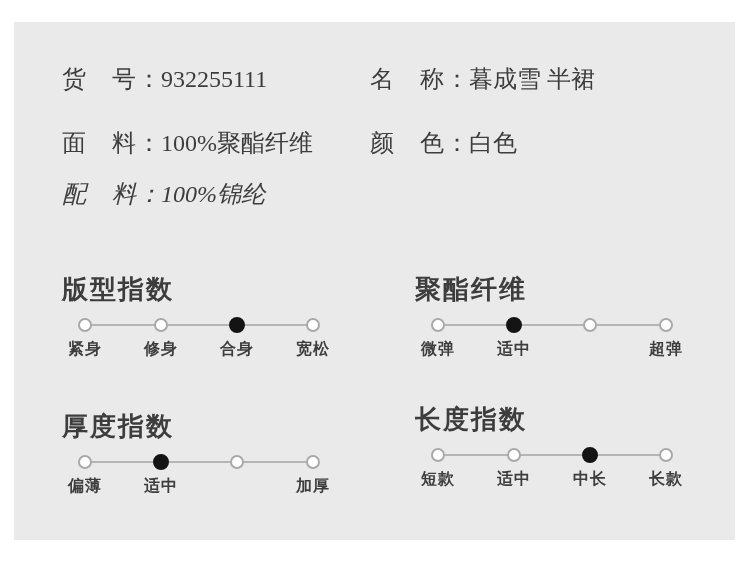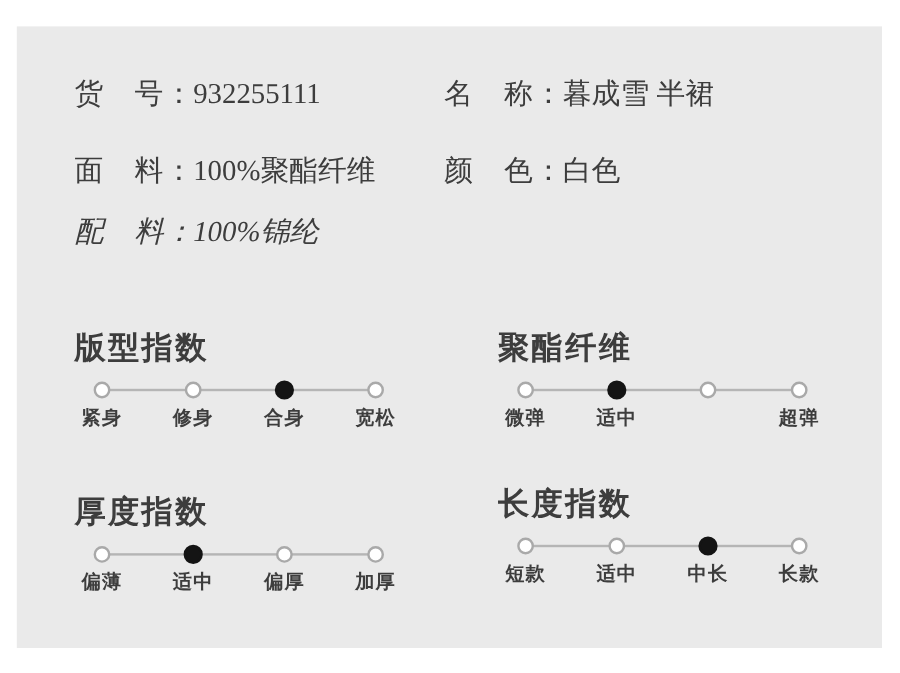--- a/index.html
+++ b/index.html
@@ -72,21 +72,20 @@
       <div class="opt" style="left: 251px;">超弹</div>
     </div>
     <div class="idx-group" style="left: 48px; top: 389px;">
       <div class="idx-title">厚度指数</div>
       <div class="track-line"></div>
       <div class="dot" style="left: 23px;"></div>
       <div class="opt" style="left: 23px;">偏薄</div>
       <div class="dot active" style="left: 99px;"></div>
       <div class="opt" style="left: 99px;">适中</div>
       <div class="dot" style="left: 175px;"></div>
-      <div class="opt" style="left: 175px;">偏厚</div>
       <div class="dot" style="left: 251px;"></div>
       <div class="opt" style="left: 251px;">加厚</div>
     </div>
     <div class="idx-group" style="left: 401px; top: 366px; margin-top: 16px;">
       <div class="idx-title">长度指数</div>
       <div class="track-line"></div>
       <div class="dot" style="left: 23px;"></div>
       <div class="opt" style="left: 23px;">短款</div>
       <div class="dot" style="left: 99px;"></div>
       <div class="opt" style="left: 99px;">适中</div>

